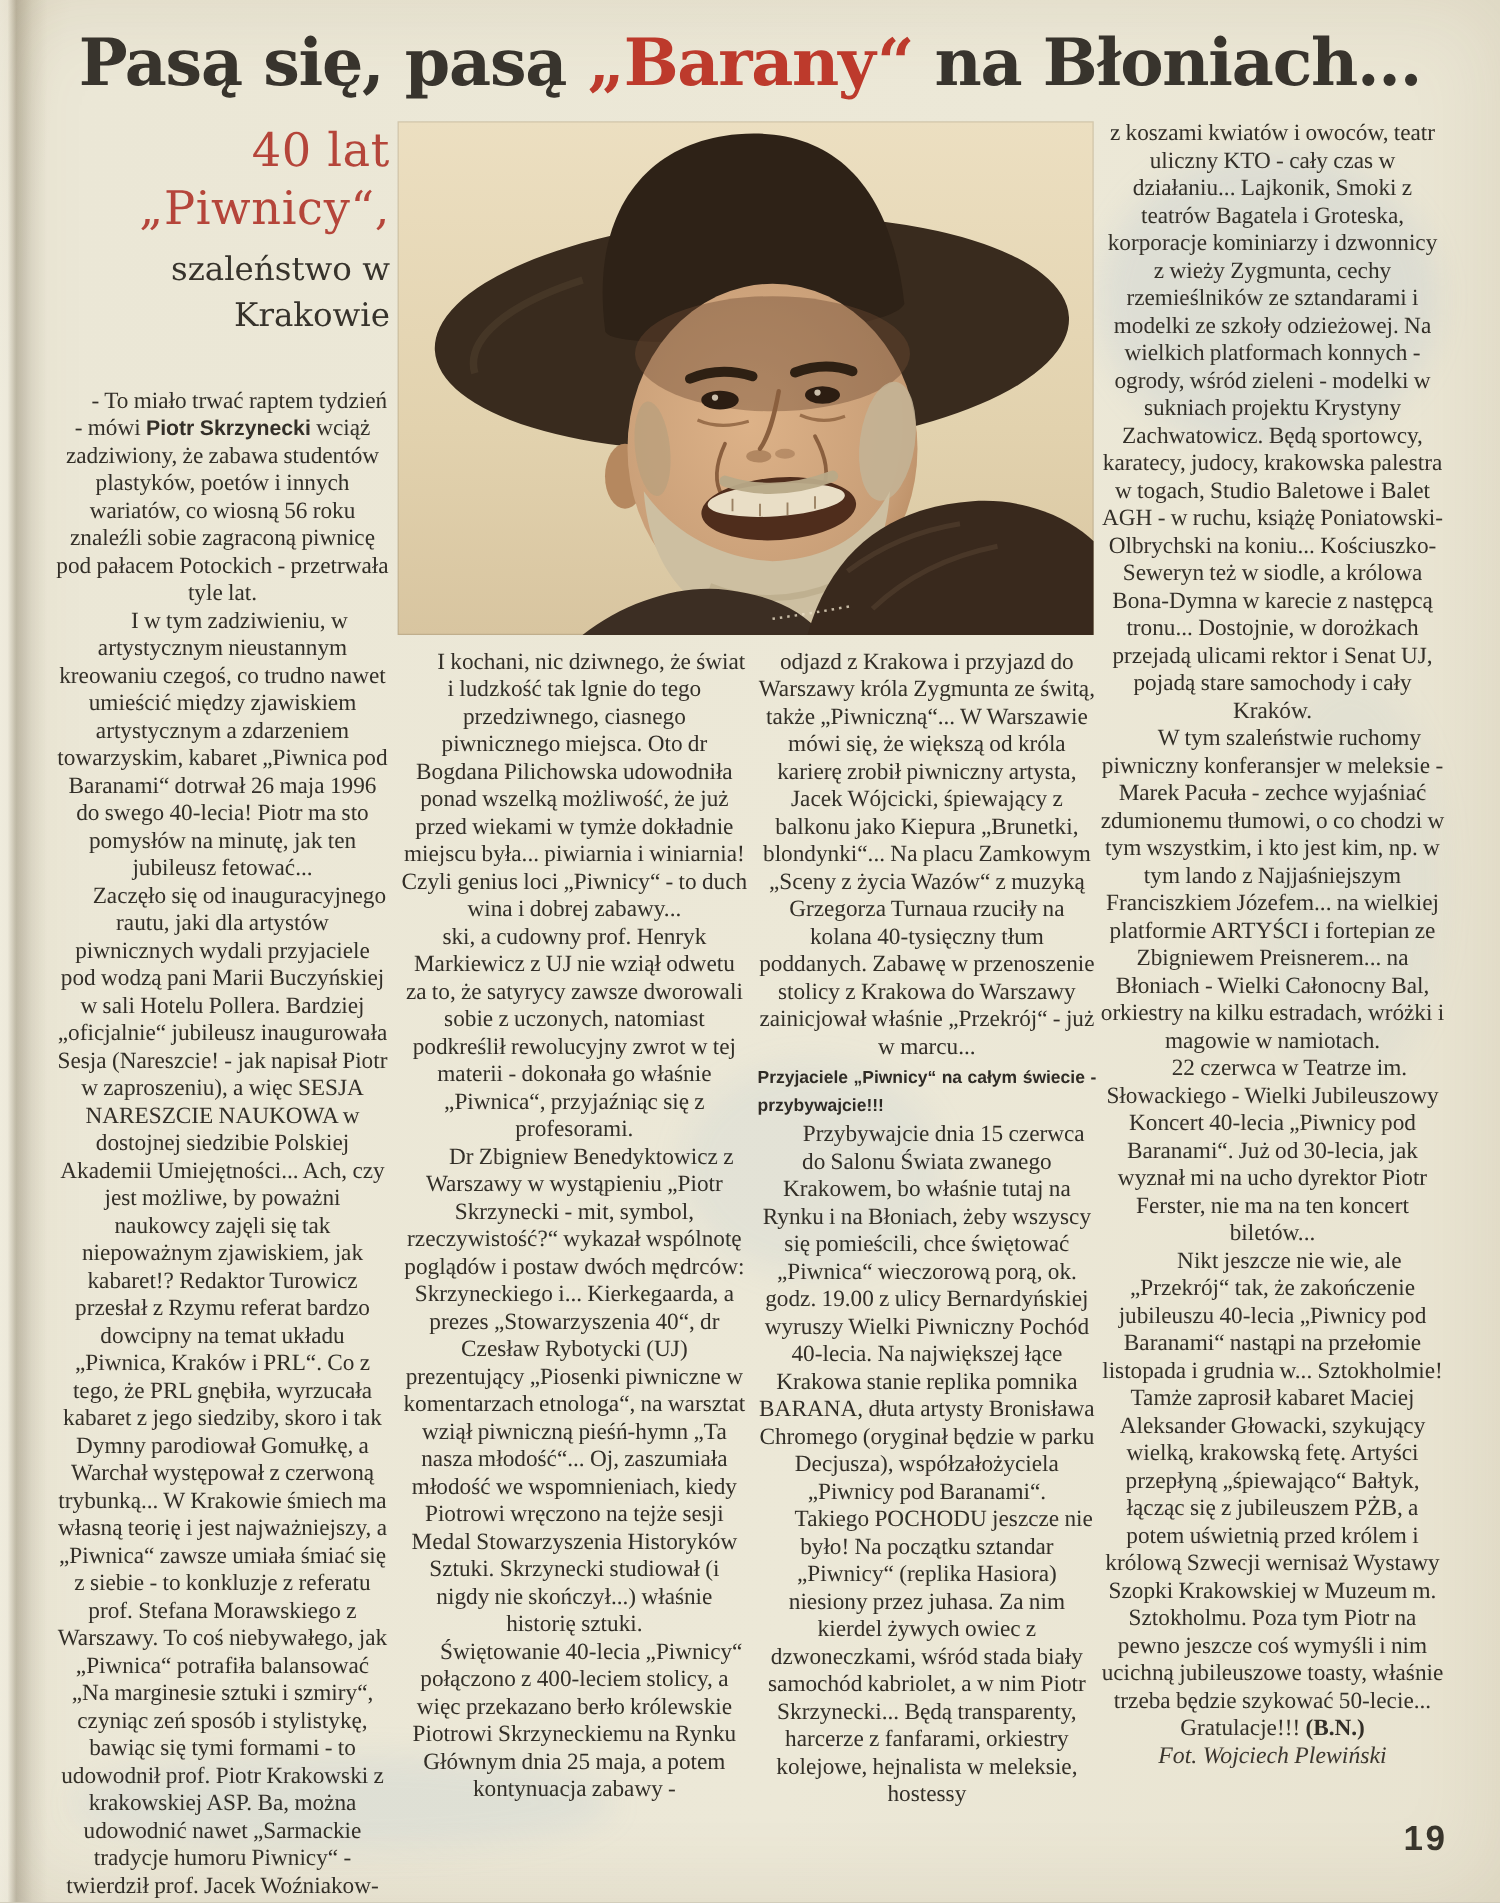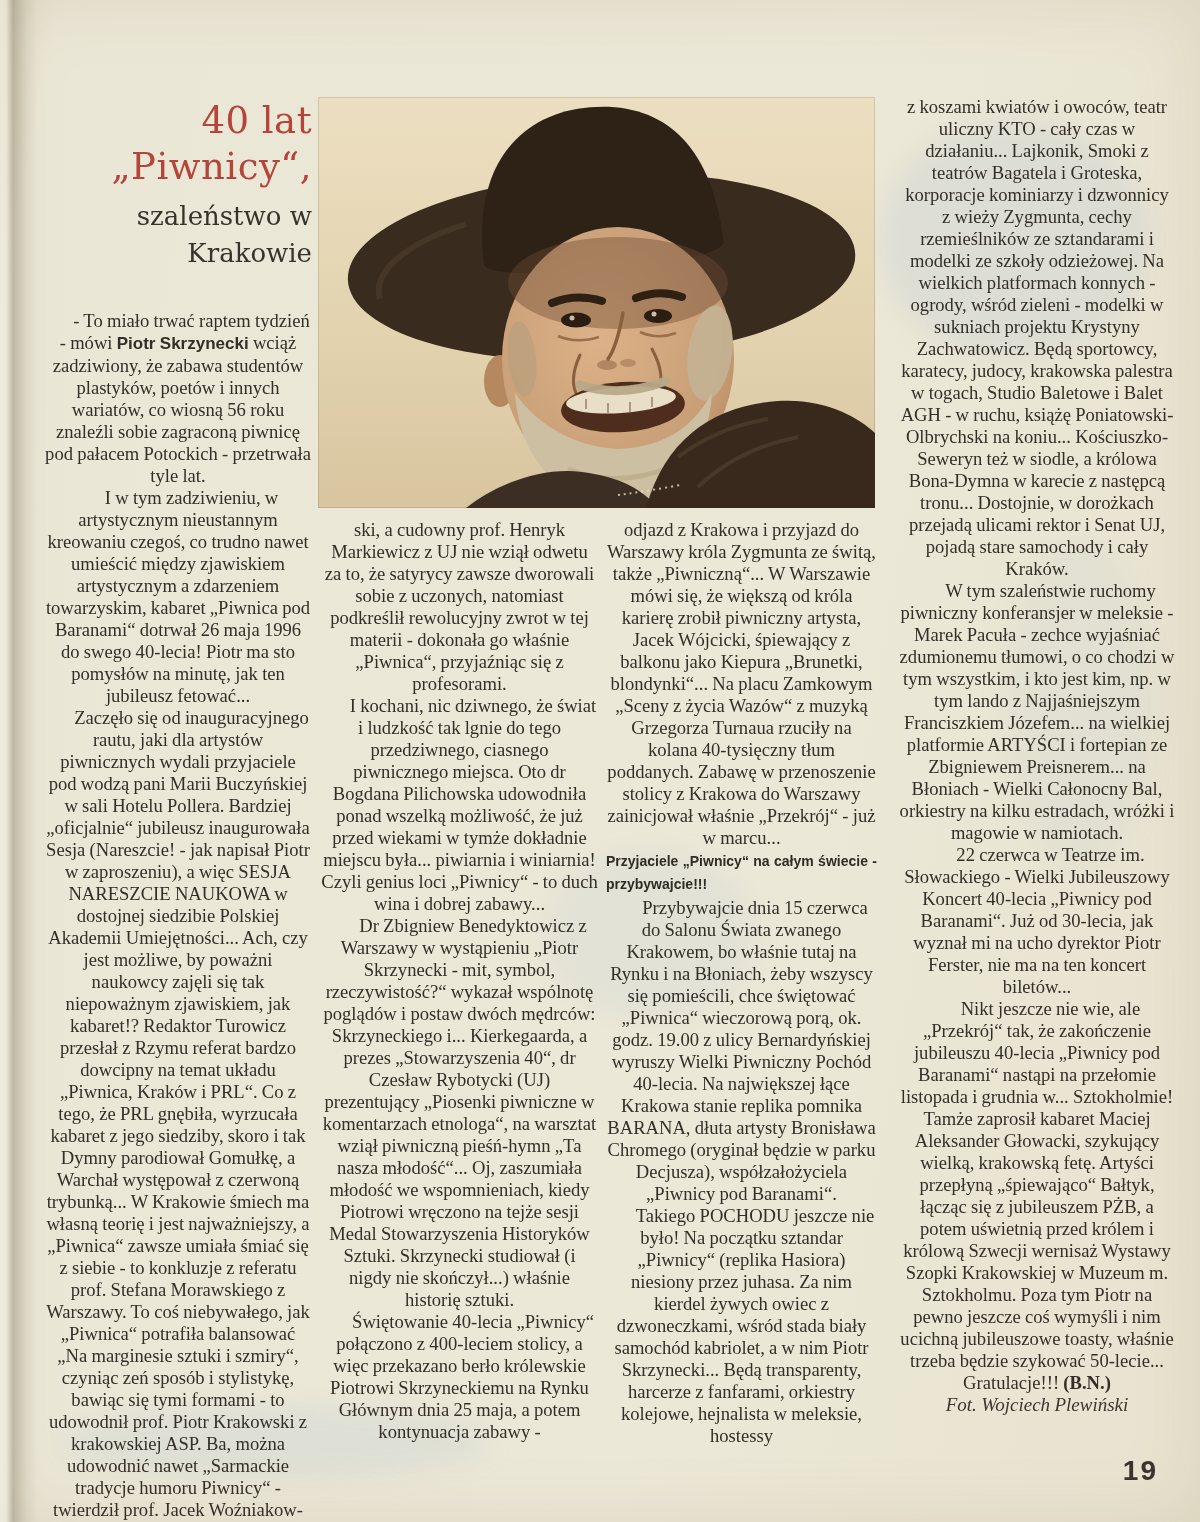--- a/index.html
+++ b/index.html
@@ -47,21 +47,21 @@
   figure.photo svg{display:block;width:100%;height:100%;}
 
   .col{
     position:absolute;text-align:justify;
     font-size:18.6px;line-height:22px;color:#332f28;
     hyphens:auto;-webkit-hyphens:auto;word-spacing:-0.4px;
   }
   #col1{left:45px;top:262px;width:266px;margin-top:48px;}
   #col2{left:321px;top:519px;width:277px;}
   #col3{left:606px;top:519px;width:271px;}
-  #col4{left:899px;top:96px;width:276px;}
+  #col4{left:880px;top:96px;width:276px;}
   .col p{margin:0;text-align:center;}
   .col p.indent{text-indent:27px;}
   .seg-bold-sans{font-family:"Liberation Sans", sans-serif;font-weight:700;font-size:17px;}
   .seg-bold{font-weight:700;}
   .subhead{
     margin:1px 0;font-family:"Liberation Sans", sans-serif;
     font-weight:700;font-size:14px;line-height:23px;color:#2f2b25;
     text-align:justify;
   }
   .credit{
@@ -77,20 +77,21 @@
 </head>
 <body>
 
 <div class="page">
 
   <div class="ghost g1"></div>
   <div class="ghost g2"></div>
   <div class="ghost g3"></div>
   <div class="ghost g4"></div>
 
+  <h1 class="headline"><span>Pasą się, pasą </span><span class="hl">„Barany“</span><span> na Błoniach...</span></h1>
 
   <div class="standfirst">
     <p class="sf1">40 lat „Piwnicy“,</p>
     <p class="sf3">szaleństwo w Krakowie</p>
   </div>
 
   <figure class="photo">
     <svg viewBox="0 0 557 411" role="img">
       <defs>
         <linearGradient id="bgGrad" x1="0" y1="0" x2="0" y2="1">
@@ -157,22 +158,22 @@
       <rect x="0" y="0" width="557" height="411" fill="none" stroke="rgba(60,45,25,0.15)" stroke-width="2"></rect>
     </svg>
   </figure>
 
   <div id="col1" class="col">
       <p class="body-para indent"><span>- To miało trwać raptem tydzień - mówi </span><span class="seg-bold-sans">Piotr Skrzynecki</span><span> wciąż zadziwiony, że zabawa studentów plastyków, poetów i innych wariatów, co wiosną 56 roku znaleźli sobie zagraconą piwnicę pod pałacem Potockich - przetrwała tyle lat.</span></p>
       <p class="body-para indent"><span>I w tym zadziwieniu, w artystycznym nieustannym kreowaniu czegoś, co trudno nawet umieścić między zjawiskiem artystycznym a zdarzeniem towarzyskim, kabaret „Piwnica pod Baranami“ dotrwał 26 maja 1996 do swego 40-lecia! Piotr ma sto pomysłów na minutę, jak ten jubileusz fetować...</span></p>
       <p class="body-para indent"><span>Zaczęło się od inauguracyjnego rautu, jaki dla artystów piwnicznych wydali przyjaciele pod wodzą pani Marii Buczyńskiej w sali Hotelu Pollera. Bardziej „oficjalnie“ jubileusz inaugurowała Sesja (Nareszcie! - jak napisał Piotr w zaproszeniu), a więc SESJA NARESZCIE NAUKOWA w dostojnej siedzibie Polskiej Akademii Umiejętności... Ach, czy jest możliwe, by poważni naukowcy zajęli się tak niepoważnym zjawiskiem, jak kabaret!? Redaktor Turowicz przesłał z Rzymu referat bardzo dowcipny na temat układu „Piwnica, Kraków i PRL“. Co z tego, że PRL gnębiła, wyrzucała kabaret z jego siedziby, skoro i tak Dymny parodiował Gomułkę, a Warchał występował z czerwoną trybunką... W Krakowie śmiech ma własną teorię i jest najważniejszy, a „Piwnica“ zawsze umiała śmiać się z siebie - to konkluzje z referatu prof. Stefana Morawskiego z Warszawy. To coś niebywałego, jak „Piwnica“ potrafiła balansować „Na marginesie sztuki i szmiry“, czyniąc zeń sposób i stylistykę, bawiąc się tymi formami - to udowodnił prof. Piotr Krakowski z krakowskiej ASP. Ba, można udowodnić nawet „Sarmackie tradycje humoru Piwnicy“ - twierdził prof. Jacek Woźniakow-</span></p>
     </div>
   <div id="col2" class="col">
+      <p class="body-para indent"><span>I kochani, nic dziwnego, że świat i ludzkość tak lgnie do tego przedziwnego, ciasnego piwnicznego miejsca. Oto dr Bogdana Pilichowska udowodniła ponad wszelką możliwość, że już przed wiekami w tymże dokładnie miejscu była... piwiarnia i winiarnia! Czyli genius loci „Piwnicy“ - to duch wina i dobrej zabawy...</span></p>
       <p class="body-para"><span>ski, a cudowny prof. Henryk Markiewicz z UJ nie wziął odwetu za to, że satyrycy zawsze dworowali sobie z uczonych, natomiast podkreślił rewolucyjny zwrot w tej materii - dokonała go właśnie „Piwnica“, przyjaźniąc się z profesorami.</span></p>
-      <p class="body-para indent"><span>I kochani, nic dziwnego, że świat i ludzkość tak lgnie do tego przedziwnego, ciasnego piwnicznego miejsca. Oto dr Bogdana Pilichowska udowodniła ponad wszelką możliwość, że już przed wiekami w tymże dokładnie miejscu była... piwiarnia i winiarnia! Czyli genius loci „Piwnicy“ - to duch wina i dobrej zabawy...</span></p>
       <p class="body-para indent"><span>Dr Zbigniew Benedyktowicz z Warszawy w wystąpieniu „Piotr Skrzynecki - mit, symbol, rzeczywistość?“ wykazał wspólnotę poglądów i postaw dwóch mędrców: Skrzyneckiego i... Kierkegaarda, a prezes „Stowarzyszenia 40“, dr Czesław Rybotycki (UJ) prezentujący „Piosenki piwniczne w komentarzach etnologa“, na warsztat wziął piwniczną pieśń-hymn „Ta nasza młodość“... Oj, zaszumiała młodość we wspomnieniach, kiedy Piotrowi wręczono na tejże sesji Medal Stowarzyszenia Historyków Sztuki. Skrzynecki studiował (i nigdy nie skończył...) właśnie historię sztuki.</span></p>
       <p class="body-para indent"><span>Świętowanie 40-lecia „Piwnicy“ połączono z 400-leciem stolicy, a więc przekazano berło królewskie Piotrowi Skrzyneckiemu na Rynku Głównym dnia 25 maja, a potem kontynuacja zabawy -</span></p>
     </div>
   <div id="col3" class="col">
       <p class="body-para"><span>odjazd z Krakowa i przyjazd do Warszawy króla Zygmunta ze świtą, także „Piwniczną“... W Warszawie mówi się, że większą od króla karierę zrobił piwniczny artysta, Jacek Wójcicki, śpiewający z balkonu jako Kiepura „Brunetki, blondynki“... Na placu Zamkowym „Sceny z życia Wazów“ z muzyką Grzegorza Turnaua rzuciły na kolana 40-tysięczny tłum poddanych. Zabawę w przenoszenie stolicy z Krakowa do Warszawy zainicjował właśnie „Przekrój“ - już w marcu...</span></p>
       <h3 class="subhead"><span>Przyjaciele „Piwnicy“ na całym świecie - przybywajcie!!!</span></h3>
       <p class="body-para indent"><span>Przybywajcie dnia 15 czerwca do Salonu Świata zwanego Krakowem, bo właśnie tutaj na Rynku i na Błoniach, żeby wszyscy się pomieścili, chce świętować „Piwnica“ wieczorową porą, ok. godz. 19.00 z ulicy Bernardyńskiej wyruszy Wielki Piwniczny Pochód 40-lecia. Na największej łące Krakowa stanie replika pomnika BARANA, dłuta artysty Bronisława Chromego (oryginał będzie w parku Decjusza), współzałożyciela „Piwnicy pod Baranami“.</span></p>
       <p class="body-para indent"><span>Takiego POCHODU jeszcze nie było! Na początku sztandar „Piwnicy“ (replika Hasiora) niesiony przez juhasa. Za nim kierdel żywych owiec z dzwoneczkami, wśród stada biały samochód kabriolet, a w nim Piotr Skrzynecki... Będą transparenty, harcerze z fanfarami, orkiestry kolejowe, hejnalista w meleksie, hostessy</span></p>
     </div>
   <div id="col4" class="col">

